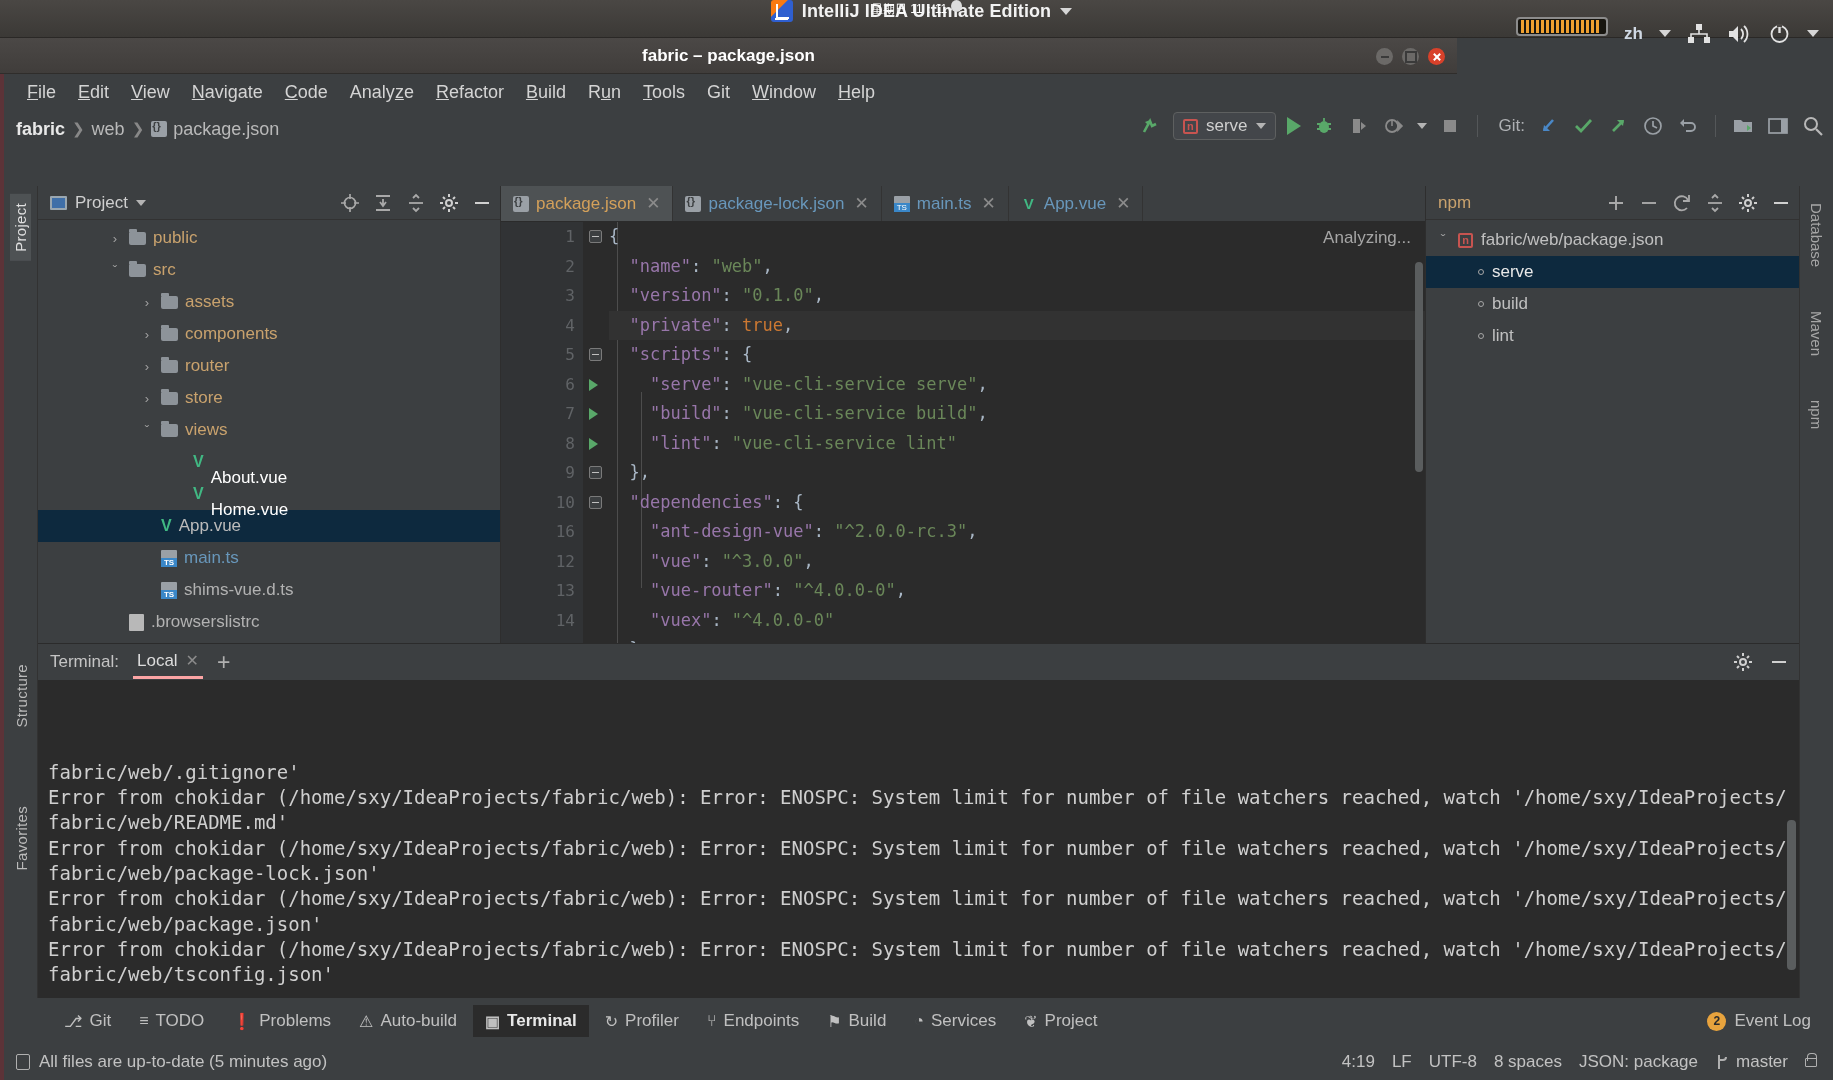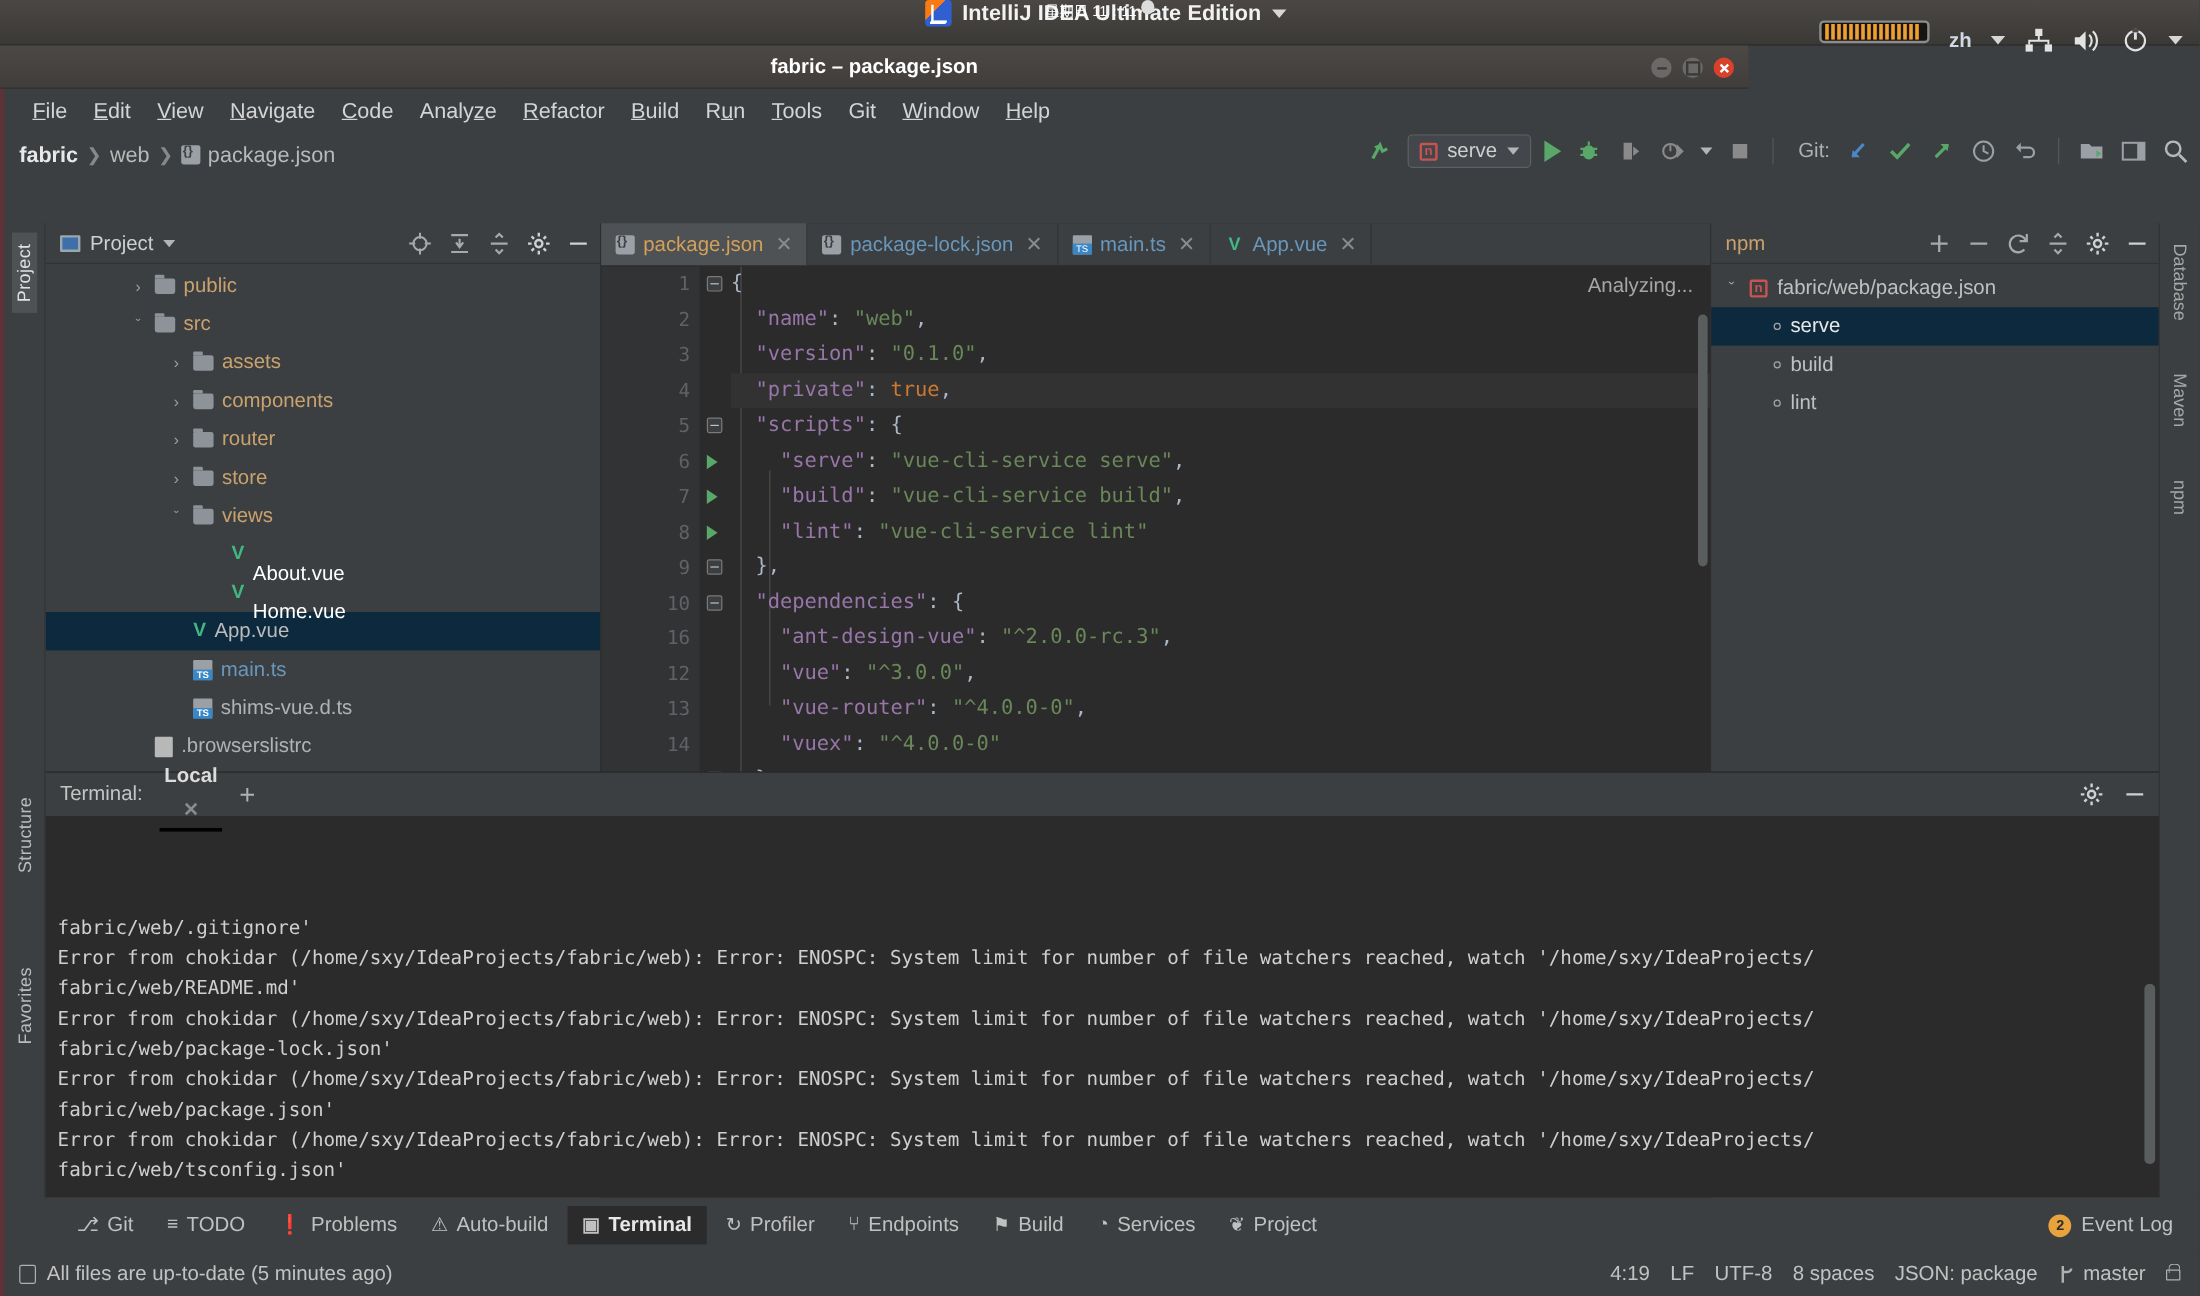--- a/index.html
+++ b/index.html
@@ -226,25 +226,25 @@
   
   .terminal {
     position: absolute; left: 34px; right: 34px; bottom: 82px; height: 355px;
     background: #2b2b2b; border-top: 1px solid #2b2b2b; display:flex; flex-direction:column;
   }
   .term-head {
     height: 36px; background: #3c3f41; display:flex; align-items:center; gap: 14px;
     padding: 0 10px 0 12px; font-size: 17px; color: #c4c4c4;
   }
   .term-tab { color:#c4c4c4; display:flex; align-items:center; gap:8px; padding: 5px 4px; }
-  .term-tab.active { color:#dcdcdc; border-bottom: 3px solid #000000; font-weight:700;flex-direction:column;}
+  .term-tab.active { color:#dcdcdc; border-bottom: 3px solid #fca5a5; font-weight:400;}
   .term-head .plus { font-size: 23px; color:#b0b0b0; line-height: 18px;}
   .term-head .right { margin-left:auto; display:flex; gap:16px; align-items:center; color:#b0b0b0;}
   .term-body {
-    flex:1; font-family: "DejaVu Sans Mono", monospace; font-size: 16px; line-height: 25.3px;
+    flex:1; font-family: "DejaVu Sans Mono", monospace; font-size: 19px; line-height: 25.3px;
     color: #cfcfcf; padding: 4px 0 0 10px; overflow: hidden; white-space: pre;
     position: relative;
   }
   .tscroll { position:absolute; right:3px; top:140px; width:9px; height:150px; background:#5a5d5e; border-radius:4px;}
 
   
   .bottom-tabs {
     position: absolute; left: 34px; right: 0; bottom: 36px; height: 46px;
     display: flex; align-items: center; gap: 4px; padding-left: 14px;
     font-size: 17px; color: #c0c0c0; background: #3c3f41;

